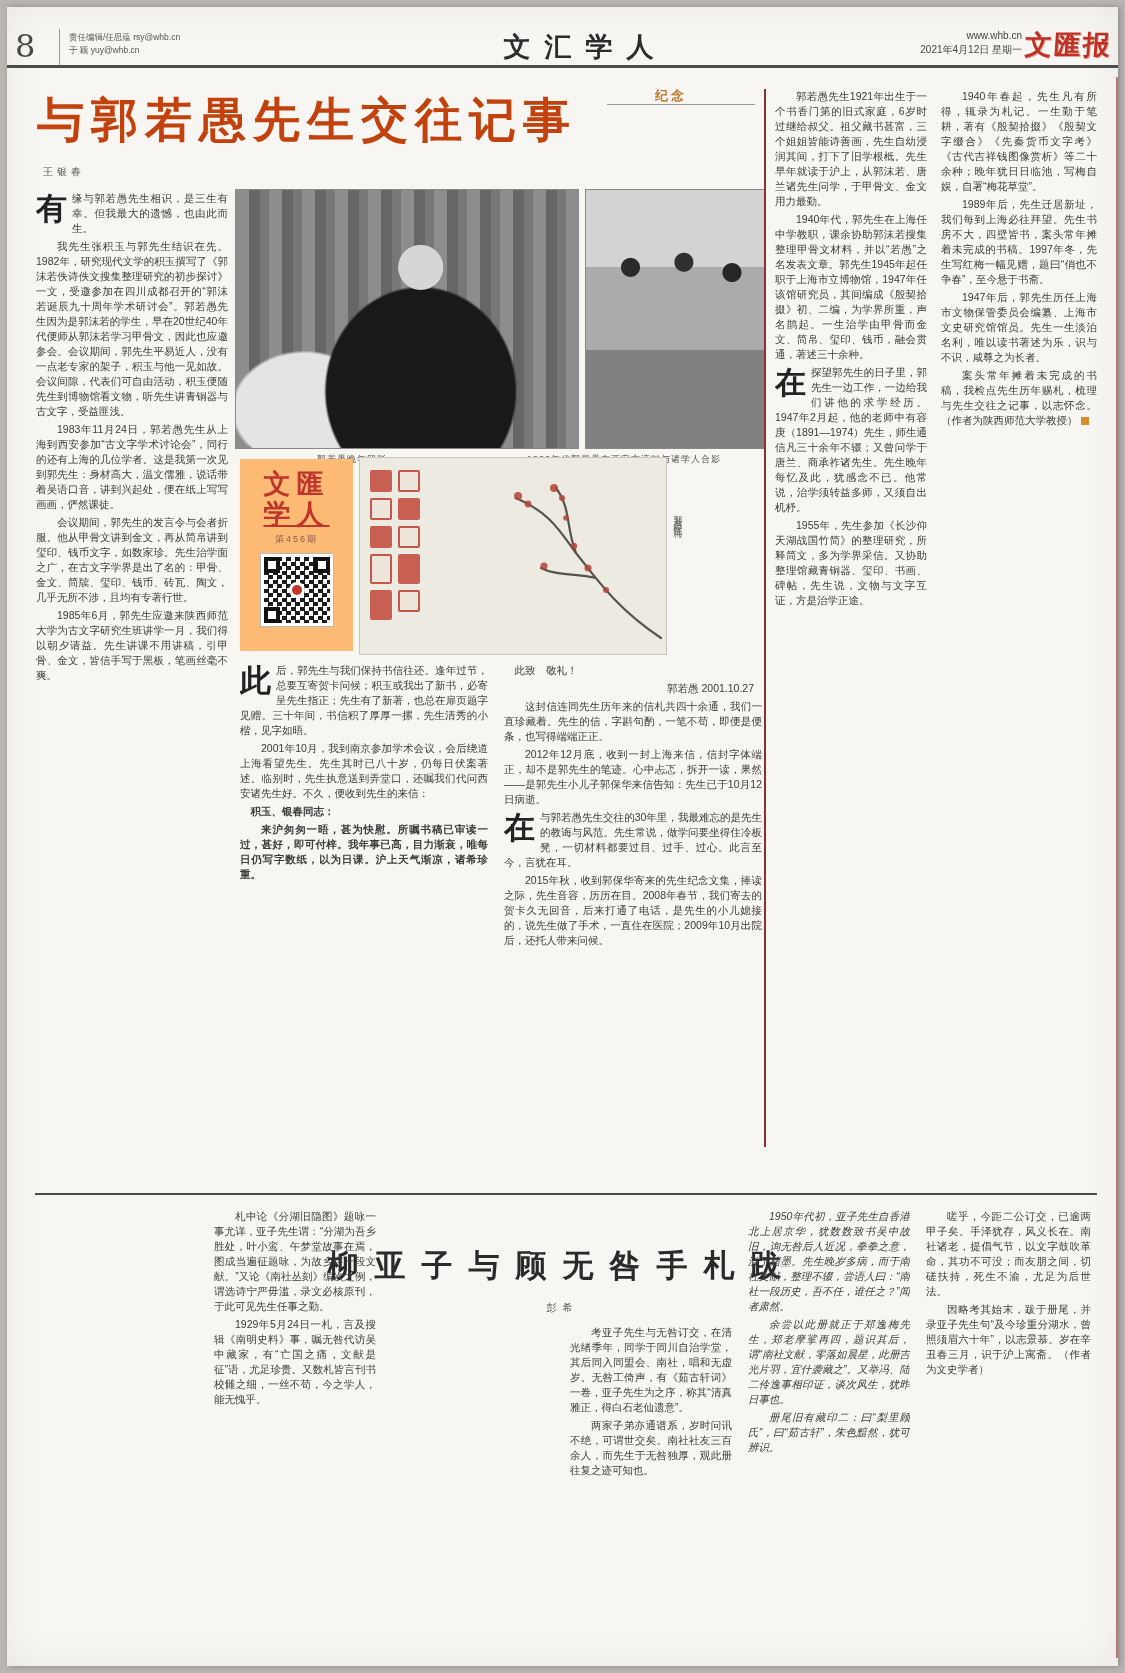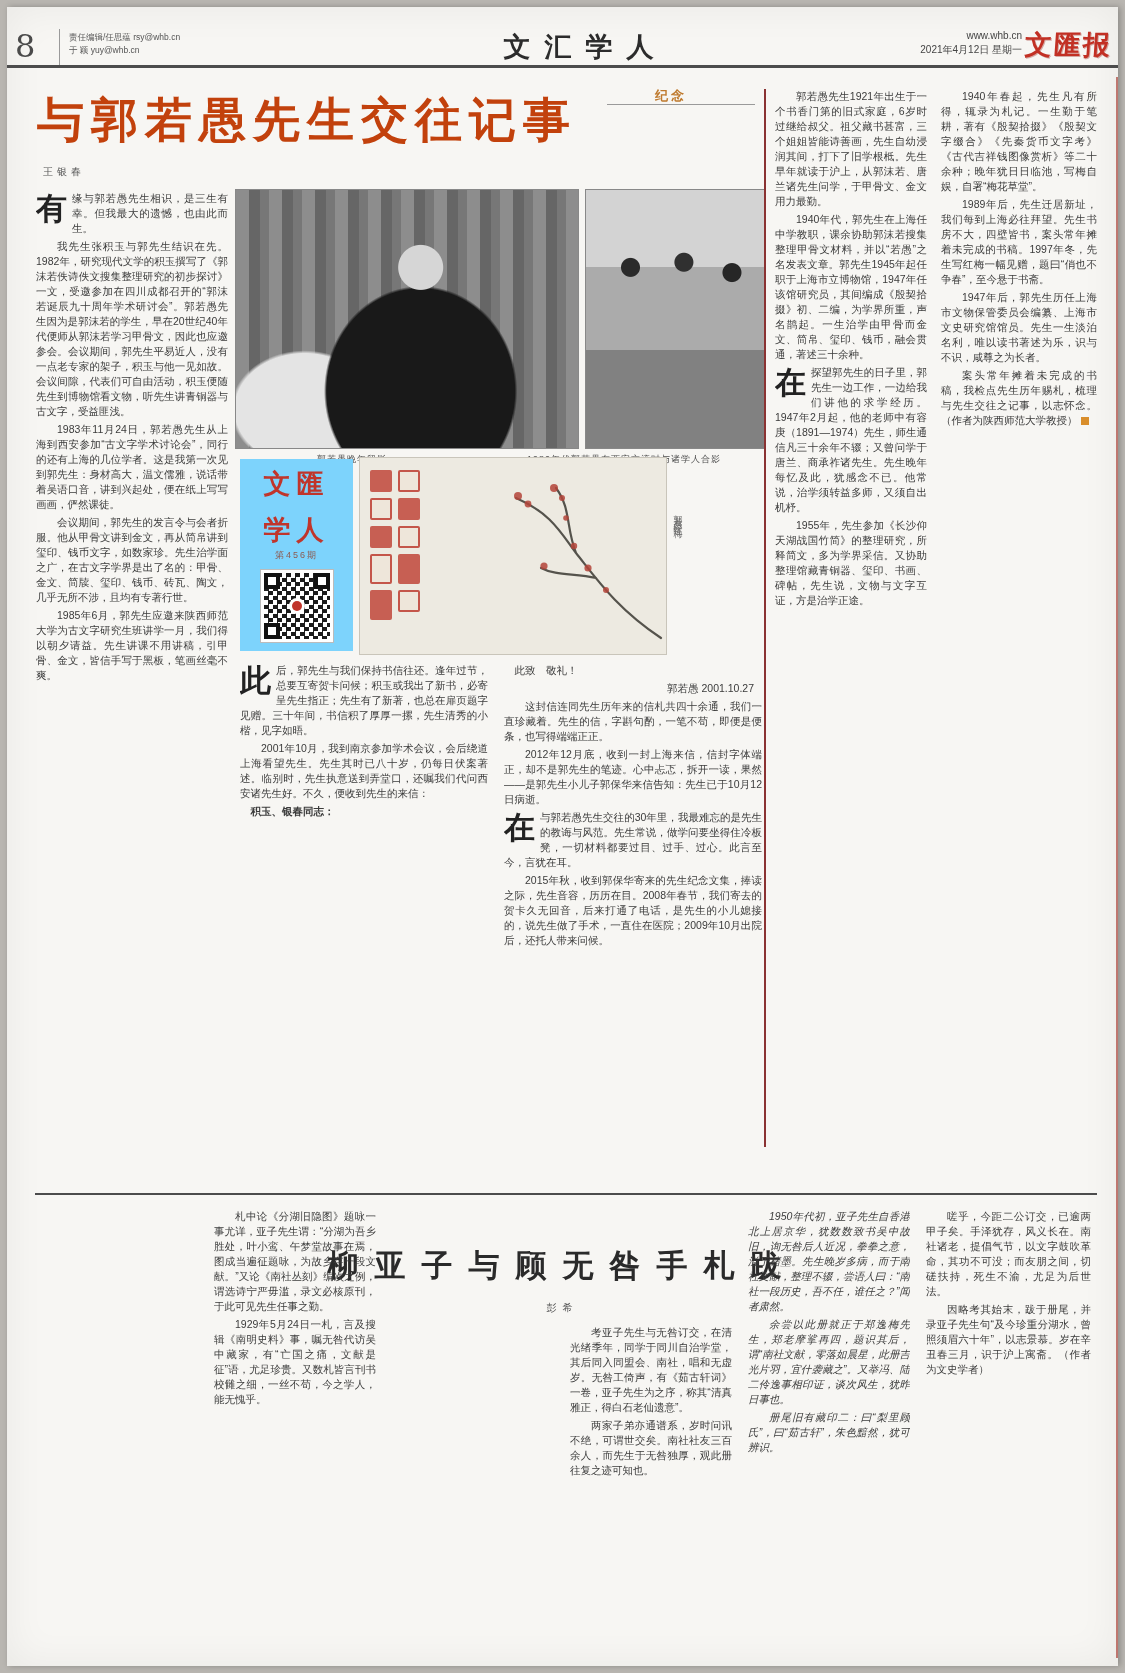--- a/index.html
+++ b/index.html
@@ -42,21 +42,21 @@
       repeating-linear-gradient(90deg,#938c80 0 13px,#6b655c 13px 24px,#7e7668 24px 33px),
       linear-gradient(#8a857c,#5d5952);}
   .ph2{left:578px;top:182px;width:178px;height:258px;
      background:
       radial-gradient(circle at 25% 30%, #2a2a2a 0 9px, rgba(0,0,0,0) 10px),
       radial-gradient(circle at 55% 28%, #303030 0 9px, rgba(0,0,0,0) 10px),
       radial-gradient(circle at 82% 32%, #262626 0 9px, rgba(0,0,0,0) 10px),
       linear-gradient(180deg,#d8d3ca 0 30%, #b0aba1 30% 62%, #85817a 62% 100%);}
   .cap{position:absolute;font-size:9px;color:#4f4f4f;letter-spacing:1px;}
   
-  .issue-box{position:absolute;left:233px;top:452px;width:113px;height:192px;background:#7dd3fc;
+  .issue-box{position:absolute;left:233px;top:452px;width:113px;height:192px;background:#fdba74;
              text-align:center;}
   .issue-t{font-size:27px;font-weight:900;color:#c0352b;line-height:30px;letter-spacing:6px;margin-top:10px;}
   .issue-no{font-size:9px;color:#8c5a50;margin-top:4px;letter-spacing:2px;}
   .qr{position:relative;width:66px;height:66px;margin:8px auto 0;background:#fff;
       background-image:repeating-conic-gradient(#1c1c1c 0% 25%, #fff 0% 50%);
       background-size:9px 9px;border:3px solid #fff;outline:1px solid #bbb;}
   .qr .f{position:absolute;width:16px;height:16px;background:#fff;border:4px solid #111;box-sizing:border-box;}
   .qr .f1{left:0;top:0}.qr .f2{right:0;top:0}.qr .f3{left:0;bottom:0}
   .qr .dot{position:absolute;left:25px;top:25px;width:16px;height:16px;background:#fff;border-radius:50%;}
   .qr .dot:after{content:"";position:absolute;left:3px;top:3px;width:10px;height:10px;background:#c0352b;border-radius:50%;}
@@ -102,21 +102,21 @@
     <div class="tag-line"></div>
     <div class="tag">纪念</div>
 
     <div class="photo ph1"></div>
     <div class="cap" style="left:310px;top:446px;">郭若愚晚年留影</div>
     <div class="photo ph2"></div>
     <div class="cap" style="left:520px;top:446px;width:238px;">1980年代郭若愚在西安交流时与诸学人合影</div>
 
     <div class="issue-box">
       <div class="issue-t">文匯</div>
-      <div class="issue-t" style="margin-top:16px;">学人</div>
+      <div class="issue-t" style="margin-top:0;text-decoration:underline;">学人</div>
       <div class="issue-no">第456期</div>
       <div class="qr">
         <div class="f f1"></div>
         <div class="f f2"></div>
         <div class="f f3"></div>
         <div class="dot"></div>
       </div>
     </div>
 
     <div class="painting">
@@ -158,20 +158,21 @@
       <p>1983年11月24日，郭若愚先生从上海到西安参加“古文字学术讨论会”，同行的还有上海的几位学者。这是我第一次见到郭先生：身材高大，温文儒雅，说话带着吴语口音，讲到兴起处，便在纸上写写画画，俨然课徒。</p>
       <p>会议期间，郭先生的发言令与会者折服。他从甲骨文讲到金文，再从简帛讲到玺印、钱币文字，如数家珍。先生治学面之广，在古文字学界是出了名的：甲骨、金文、简牍、玺印、钱币、砖瓦、陶文，几乎无所不涉，且均有专著行世。</p>
       <p>1985年6月，郭先生应邀来陕西师范大学为古文字研究生班讲学一月，我们得以朝夕请益。先生讲课不用讲稿，引甲骨、金文，皆信手写于黑板，笔画丝毫不爽。</p>
     </div>
 
     <div class="col" style="left:233px;top:656px;width:248px;height:482px;">
       <p class="dc"><span class="dropcap">此</span><span>后，郭先生与我们保持书信往还。逢年过节，总要互寄贺卡问候；积玉或我出了新书，必寄呈先生指正；先生有了新著，也总在扉页题字见赠。三十年间，书信积了厚厚一摞，先生清秀的小楷，见字如晤。</span></p>
       <p>2001年10月，我到南京参加学术会议，会后绕道上海看望先生。先生其时已八十岁，仍每日伏案著述。临别时，先生执意送到弄堂口，还嘱我们代问西安诸先生好。不久，便收到先生的来信：</p>
       <div class="letter">
         <p style="text-indent:1em;">积玉、银春同志：</p>
+        <p>来沪匆匆一晤，甚为快慰。所嘱书稿已审读一过，甚好，即可付梓。我年事已高，目力渐衰，唯每日仍写字数纸，以为日课。沪上天气渐凉，诸希珍重。</p>
       </div>
     </div>
 
     <div class="col" style="left:497px;top:656px;width:258px;height:482px;">
       <p style="text-indent:1em;">此致　敬礼！</p>
       <p class="sig">郭若愚 2001.10.27</p>
       <p>这封信连同先生历年来的信札共四十余通，我们一直珍藏着。先生的信，字斟句酌，一笔不苟，即便是便条，也写得端端正正。</p>
       <p>2012年12月底，收到一封上海来信，信封字体端正，却不是郭先生的笔迹。心中忐忑，拆开一读，果然——是郭先生小儿子郭保华来信告知：先生已于10月12日病逝。</p>
       <p class="dc"><span class="dropcap">在</span><span>与郭若愚先生交往的30年里，我最难忘的是先生的教诲与风范。先生常说，做学问要坐得住冷板凳，一切材料都要过目、过手、过心。此言至今，言犹在耳。</span></p>
       <p>2015年秋，收到郭保华寄来的先生纪念文集，捧读之际，先生音容，历历在目。2008年春节，我们寄去的贺卡久无回音，后来打通了电话，是先生的小儿媳接的，说先生做了手术，一直住在医院；2009年10月出院后，还托人带来问候。</p>

